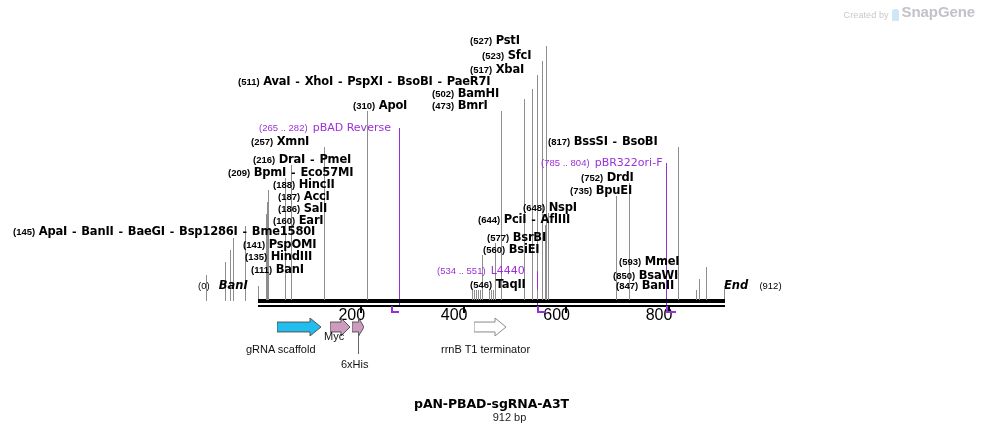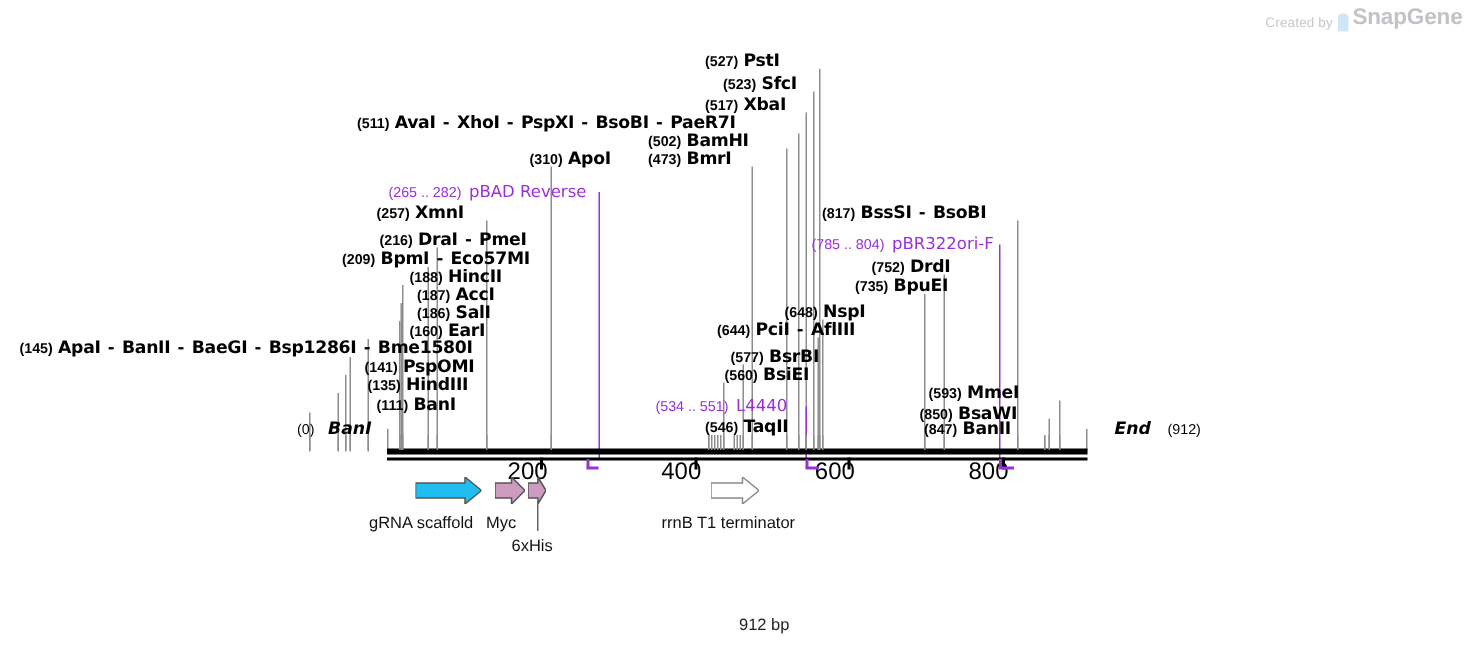--- a/index.html
+++ b/index.html
@@ -54,21 +54,21 @@
   
   .primer-row{
     position:absolute;white-space:nowrap;
     font-family:"DejaVu Sans", sans-serif;
   }
   .primer-row .pos{font-size:9.5px;color:#9b30d9;font-family:"Liberation Sans", sans-serif;}
   .primer-row .name{font-size:11px;color:#9b30d9;}
 
   
   .end-label{position:absolute;white-space:nowrap;font-family:"DejaVu Sans", sans-serif;}
-  .end-label .word{font-size:11.5px;font-weight:bold;font-style:italic;margin-left:19px;}
+  .end-label .word{font-size:11.5px;font-weight:bold;font-style:italic;}
   .end-label .pos{font-size:9.5px;font-family:"Liberation Sans", sans-serif;}
 
   
   .leader{position:absolute;background:#8d8d8d;width:1px;}
   .leader.purple{background:#9b30d9;width:1.4px;}
 
   
   #backbone{position:absolute;background:#000;}
   #backbone-shadow{position:absolute;background:#000;}
 
@@ -245,27 +245,28 @@
     </div>
 
   <div id="feature-layer">
       <div class="feature" style="left: 277px; top: 318px;"><svg width="44" height="18" viewBox="0 0 44 18">
           <polygon points="0,4.05 33,4.05 33,0 44,9 33,18 33,13.95 0,13.95" fill="#22bdef" stroke="#555" stroke-width="1"></polygon>
         </svg></div>
       <div class="feature-label" style="left: 246px; top: 343px;">gRNA scaffold</div>
       <div class="feature" style="left: 330px; top: 318px;"><svg width="20" height="18" viewBox="0 0 20 18">
           <polygon points="0,4.05 11,4.05 11,0 20,9 11,18 11,13.95 0,13.95" fill="#cc9bbd" stroke="#555" stroke-width="1"></polygon>
         </svg></div>
-      <div class="feature-label" style="left: 324px; top: 343px;">Myc</div>
+      <div class="feature-label" style="left: 324px; top: 330px;">Myc</div>
       <div class="feature" style="left: 352px; top: 318px;"><svg width="12" height="18" viewBox="0 0 12 18">
           <polygon points="0,4.05 6.6,4.05 6.6,0 12,9 6.6,18 6.6,13.95 0,13.95" fill="#cc9bbd" stroke="#555" stroke-width="1"></polygon>
         </svg></div>
       <div class="feature-label" style="left: 341px; top: 358px;">6xHis</div>
       <div class="feature" style="left: 474px; top: 318px;"><svg width="32" height="18" viewBox="0 0 32 18">
           <polygon points="0,4.05 21,4.05 21,0 32,9 21,18 21,13.95 0,13.95" fill="#ffffff" stroke="#8a8a8a" stroke-width="1"></polygon>
         </svg></div>
       <div class="feature-label" style="left: 441px; top: 343px;">rrnB T1 terminator</div>
     </div>
   <div class="feat-stem" style="left:358px;top:336px;height:18px;"></div>
 
+  <div id="plasmid-title">pAN-PBAD-sgRNA-A3T</div>
   <div id="plasmid-size">912 bp</div>
 
 </div>
 
 </body></html>

